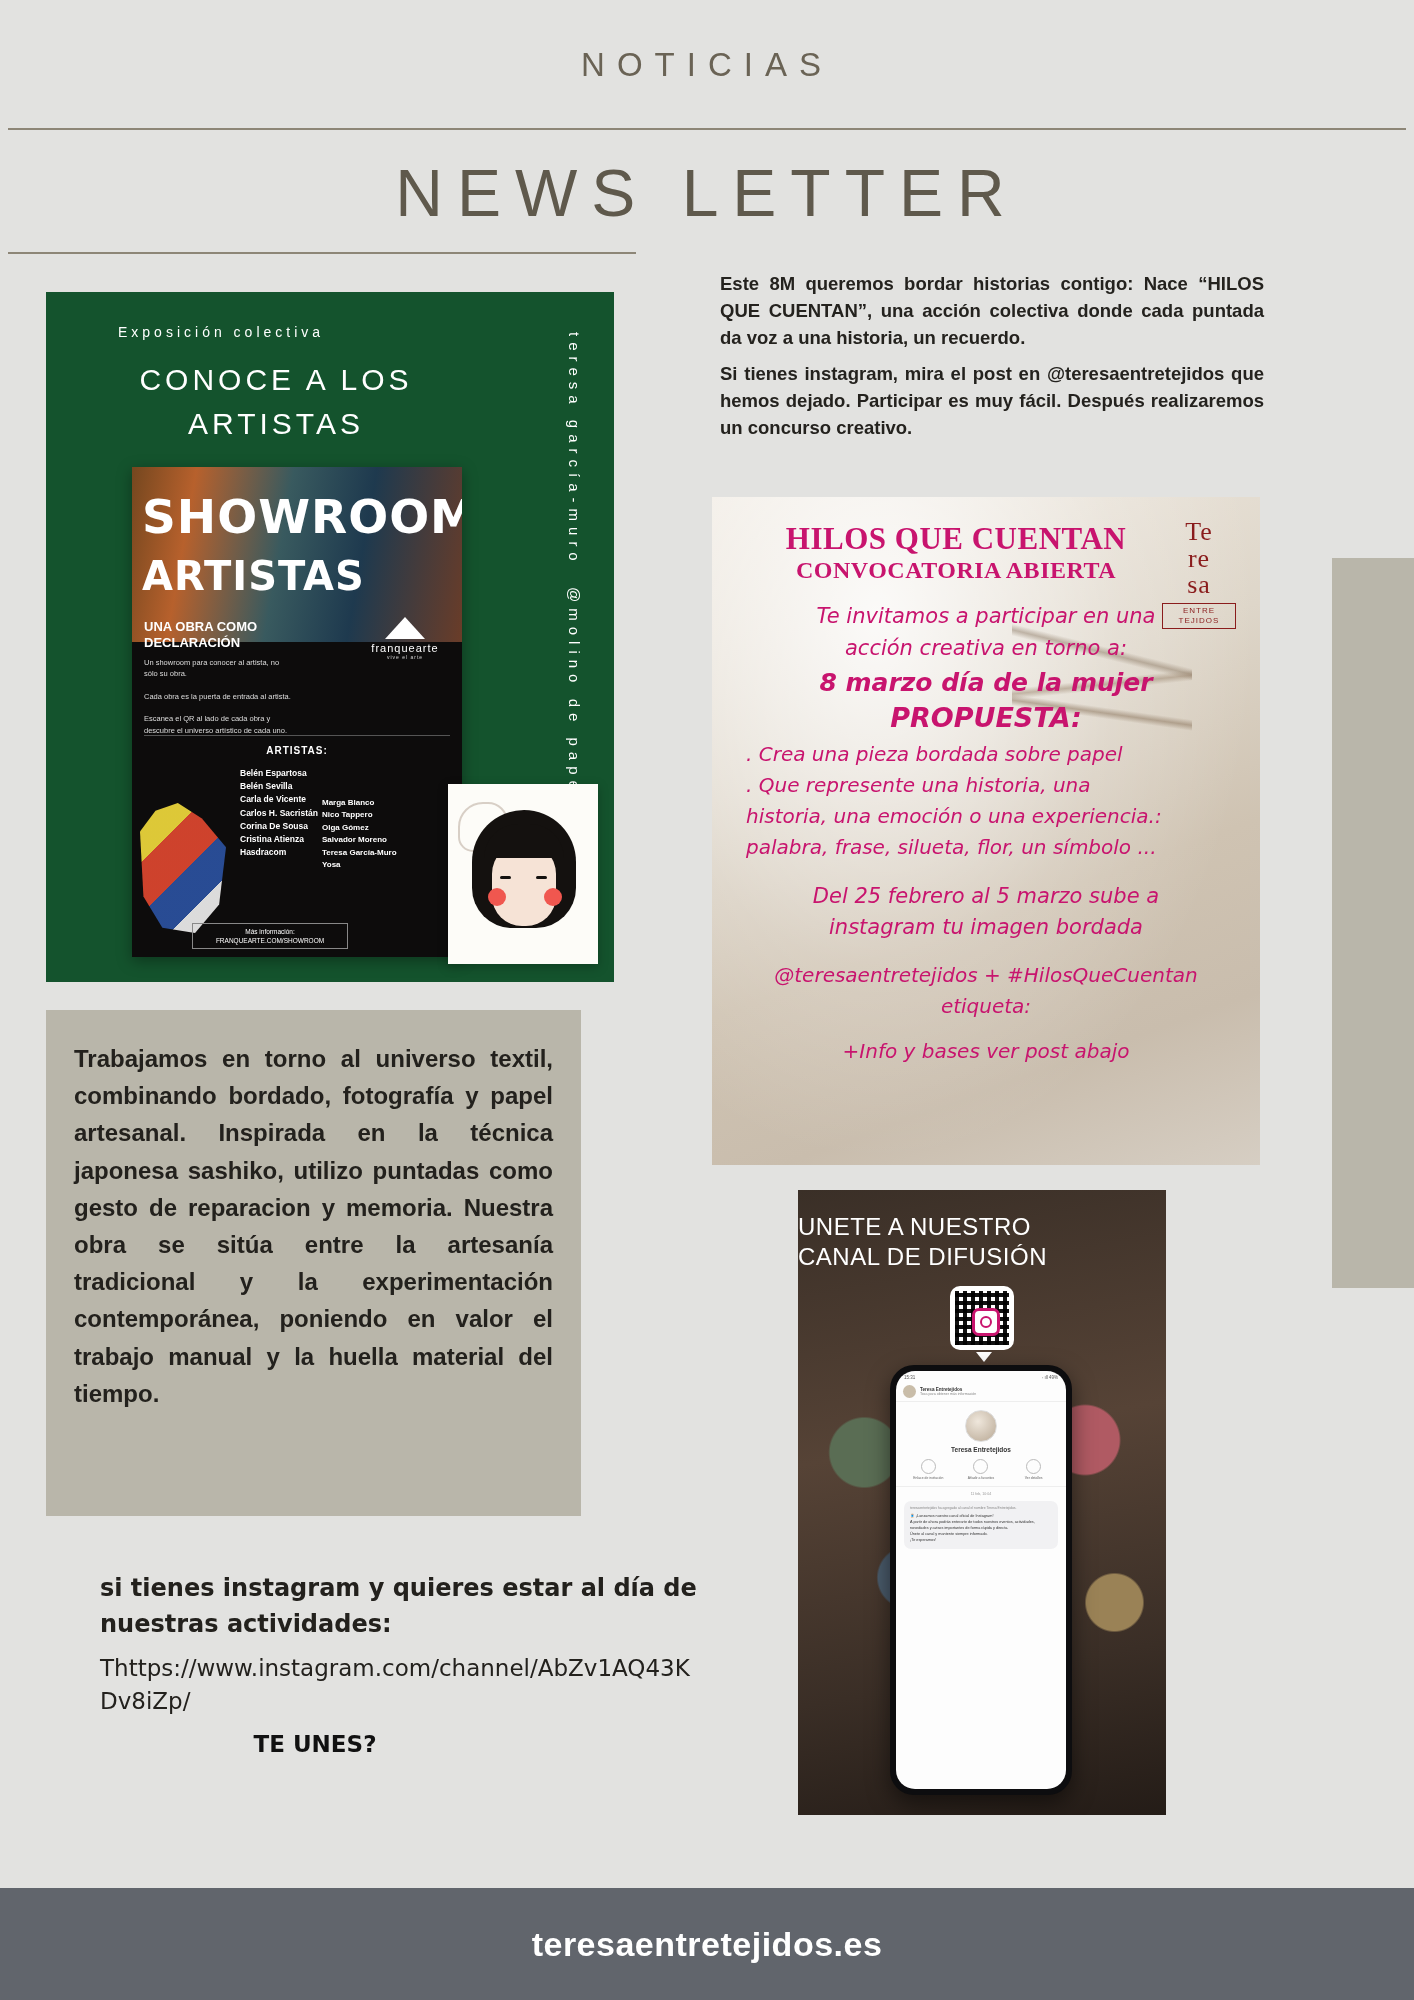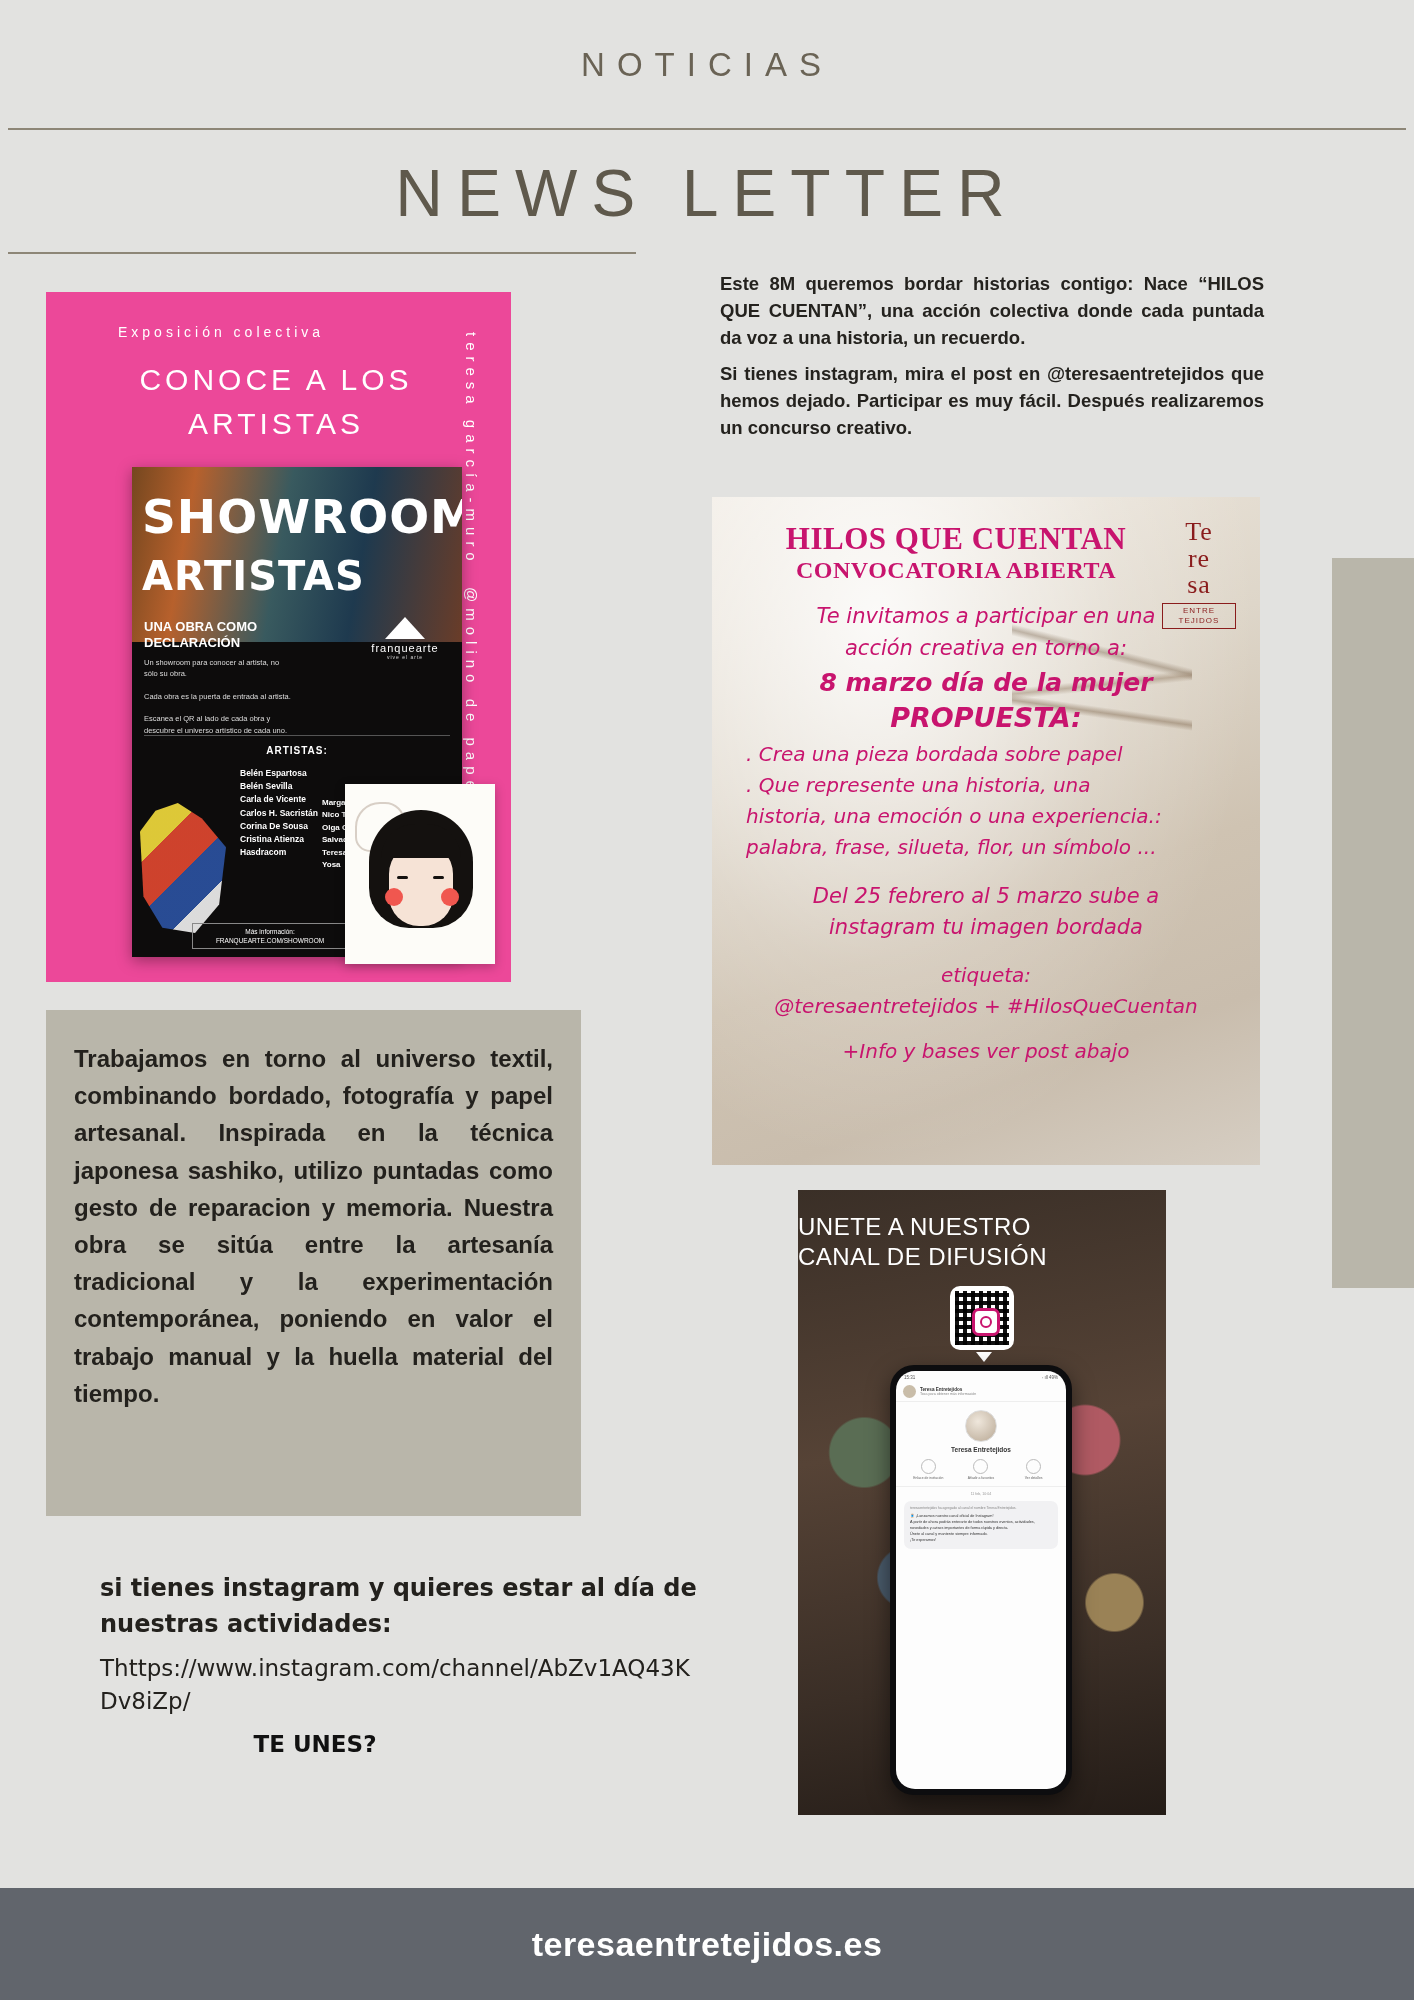--- a/index.html
+++ b/index.html
@@ -30,22 +30,22 @@
   }
   .hdr-news .txt{
     font-size:66px;letter-spacing:14px;color:#5f594c;font-weight:400;
   }
   .rule-left{
     position:absolute;left:8px;top:252px;width:628px;height:2px;background:#8d8677;
   }
 
   
   .poster{
-    position:absolute;left:46px;top:292px;width:465px;height:690px;
-    background:#ec4899;overflow:hidden;
+    position:absolute;left:46px;top:292px;width:568px;height:690px;
+    background:#14532d;overflow:hidden;
   }
   .poster .p-exp{
     position:absolute;left:72px;top:32px;font-size:14px;letter-spacing:4px;color:#fff;
   }
   .poster .p-title{
     position:absolute;left:0;top:66px;width:460px;text-align:center;
     font-size:30px;letter-spacing:4px;color:#fff;line-height:1.45;
   }
   .poster .p-side{
     position:absolute;right:26px;top:40px;
@@ -406,22 +406,22 @@
         <div>. Crea una pieza bordada sobre papel</div>
         <div>. Que represente una historia, una</div>
         <div>historia, una emoción o una experiencia.:</div>
         <div>palabra, frase, silueta, flor, un símbolo ...</div>
       </div>
       <div class="blk">
         <div>Del 25 febrero al  5 marzo sube a</div>
         <div>instagram tu imagen bordada</div>
       </div>
       <div class="etq">
+        <div>@teresaentretejidos + #HilosQueCuentan</div>
         <div>etiqueta:</div>
-        <div>@teresaentretejidos + #HilosQueCuentan</div>
         <div style="margin-top:14px">+Info y bases  ver post abajo</div>
       </div>
     </div>
   </div>
 
   <div class="photo">
     <div class="spools"></div>
     <div class="hdrtxt">
       <div>UNETE A NUESTRO</div>
       <div>CANAL DE DIFUSIÓN</div>

